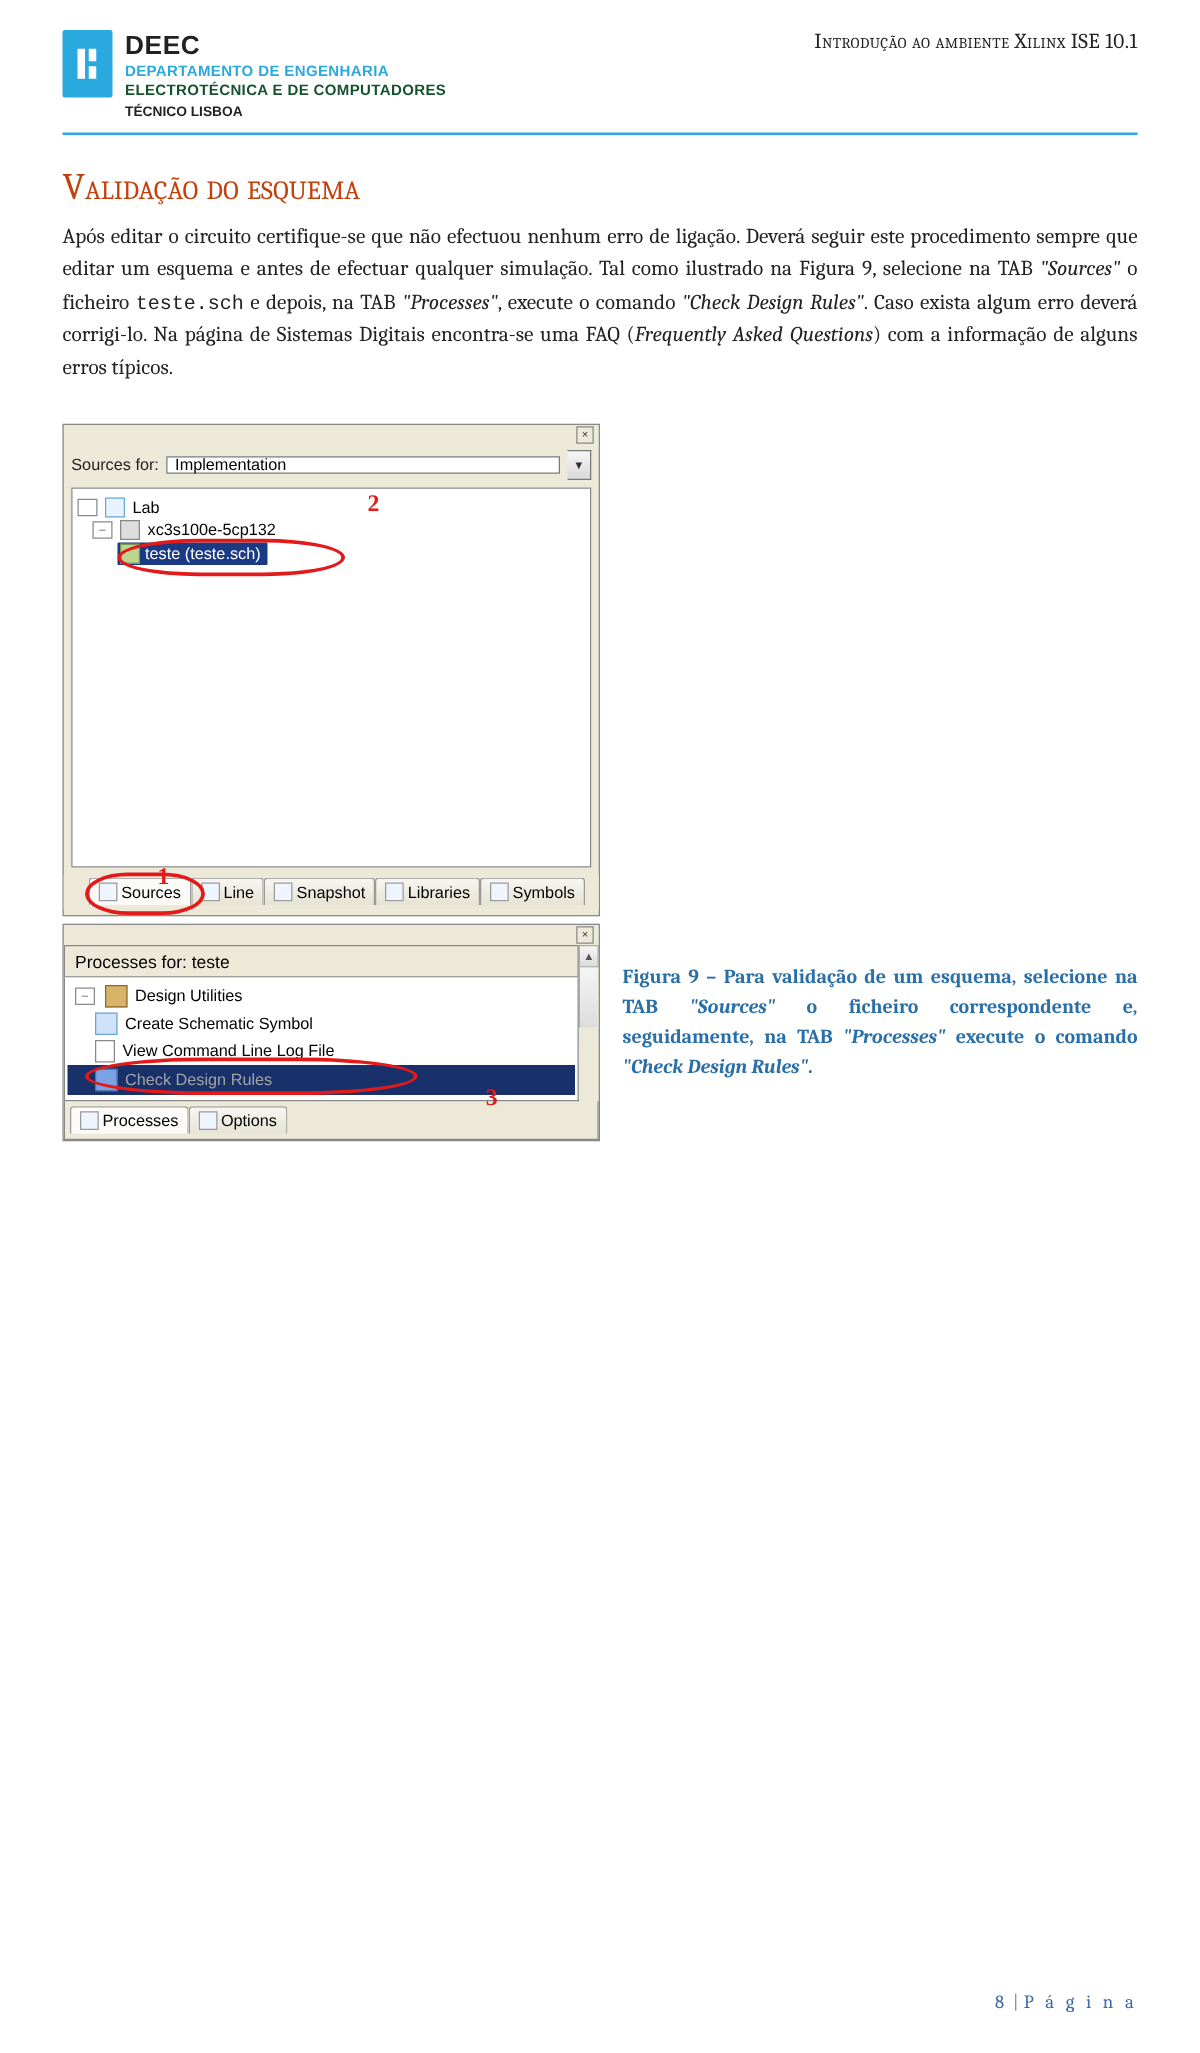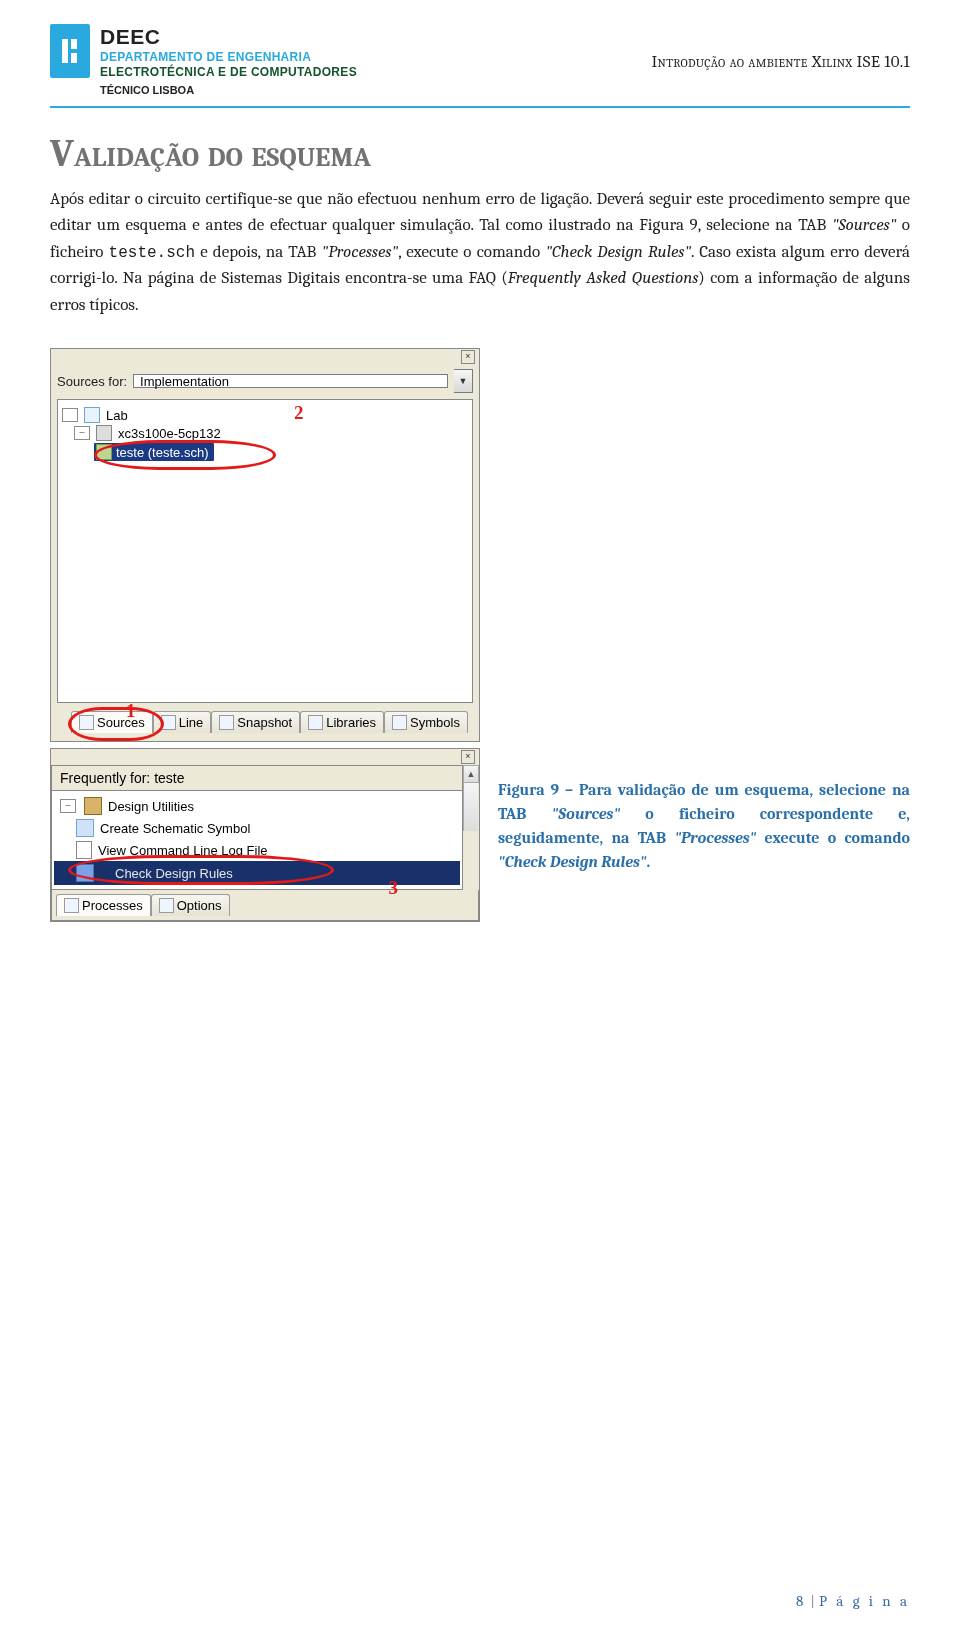--- a/index.html
+++ b/index.html
@@ -1,28 +1,28 @@
 <!DOCTYPE html>
 <html><head>
 <meta charset="utf-8">
 <style>
 html,body{margin:0;padding:0;background:#fff;font-family:Cambria,Georgia,serif;color:#222}
 .page{width:960px;min-height:1642px;margin:0 auto;position:relative;box-sizing:border-box;padding:24px 50px 40px 50px}
-.header{display:flex;justify-content:space-between;align-items:center;border-bottom:2px solid #2aa9df;padding-bottom:8px;margin-bottom:24px}
+.header{display:flex;justify-content:space-between;align-items:flex-start;border-bottom:2px solid #2aa9df;padding-bottom:8px;margin-bottom:24px}
 .logo-block{display:flex;align-items:flex-start;gap:10px}
 .ist-logo{width:40px;height:54px;background:#2aa9df;border-radius:2px;display:flex;align-items:center;justify-content:center;color:#fff;font-weight:bold;font-size:22px;font-family:Arial,sans-serif}
 .dept-block{line-height:1.25}
 .dept-title{font-family:Arial,sans-serif;font-weight:bold;font-size:21px;letter-spacing:.5px;color:#222}
 .dept-sub{font-family:Arial,sans-serif;font-size:12px;color:#2aa9df;font-weight:bold;letter-spacing:.3px}
 .dept-sub2{font-family:Arial,sans-serif;font-size:12px;color:#14532d;font-weight:bold;letter-spacing:.3px}
 .dept-foot{font-family:Liberation Sans, sans-serif;font-size:11px;font-weight:bold;color:#222;margin-top:4px}
 .header-right{text-align:right;font-family:Cambria,Georgia,serif}
 .hr-title{font-variant:small-caps;font-weight:bold;font-size:27px;color:#222;letter-spacing:.5px}
 .hr-sub{font-variant:small-caps;font-size:17px;color:#222;letter-spacing:.3px}
-.section-title{font-family:Cambria,Georgia,serif;font-variant:small-caps;font-size:38px;color:#737373;margin:20px 0 10px 0;font-weight:700}
+.section-title{font-family:Cambria,Georgia,serif;font-variant:small-caps;font-size:30px;color:#c2410c;margin:20px 0 10px 0;font-weight:400}
 .body-text{font-size:17px;line-height:1.55;color:#222;text-align:justify;margin-bottom:24px}
 .italic{font-style:italic}
 .mono{font-family:"Courier New",monospace;font-size:16px}
 .figure-row{display:flex;align-items:flex-end;gap:18px;margin-top:30px}
 .figure-area{position:relative;width:430px}
 
 .pane{background:#ece9d8;border:1px solid #888;font-family:Tahoma,Arial,sans-serif;font-size:13px;color:#000}
 .pane-top{width:428px;height:auto;padding-bottom:4px}
 .pane-close{height:12px;display:flex;justify-content:flex-end;align-items:center;padding:2px 4px}
 .close-x{width:12px;height:12px;background:#ece9d8;border:1px solid #888;font-size:9px;line-height:10px;text-align:center;color:#333}
@@ -54,21 +54,21 @@
 
 .pane-bottom{margin-top:6px;width:428px}
 .proc-head{background:#ece9d8;border:1px solid #888;border-top:1px solid #888;padding:4px 8px;font-size:14px}
 .proc-body{background:#fff;border:1px solid #888;border-top:none;padding:4px 2px;box-sizing:border-box}
 .proc-row{display:flex;align-items:center;gap:6px;padding:2px 2px 2px 22px;font-size:13px}
 .proc-row.root{padding-left:6px}
 .tool-icon{width:16px;height:16px;display:inline-block;background:#d9b36a;border:1px solid #8a6a2a}
 .arrow-icon{width:16px;height:16px;display:inline-block;background:#cfe2f9;border:1px solid #6da6d6}
 .file-icon{width:14px;height:16px;display:inline-block;background:#fff;border:1px solid #888}
 .pad-icon{width:16px;height:16px;display:inline-block;background:#d9d9f5;border:1px solid #7878b2}
-.check-row{background:#18316b;color:#e5e5e5;padding:3px 2px 3px 22px;display:flex;align-items:center;gap:21px}
+.check-row{background:#18316b;color:#a3a3a3;padding:3px 2px 3px 22px;display:flex;align-items:center;gap:6px}
 .check-row .pad-icon{background:#7ba2e6;border-color:#4d73b0}
 .check-oval{position:absolute;left:16px;top:64px;width:260px;height:24px;border:3px solid #e41a1a;border-radius:50%/70%}
 .proc-wrap{position:relative}
 .proc-tabs{display:flex;border:1px solid #888;border-top:none;background:#ece9d8;padding:4px 4px}
 .scrollbtn{width:14px;height:48px;background:linear-gradient(#f5f5f5,#dcdcdc);border-left:1px solid #aaa;display:flex;align-items:center;justify-content:center;font-size:9px;color:#555}
 .right-caption{font-family:Cambria,Georgia,serif;font-size:16px;font-weight:bold;color:#2a6fa8;line-height:1.5;text-align:justify;width:430px;margin-bottom:48px}
 .footer{position:absolute;bottom:32px;right:50px;font-size:15px;color:#3a6aa8;letter-spacing:3px;font-family:Cambria,Georgia,serif}
 .footer .pipe{color:#888;margin:0 4px;letter-spacing:0}
 .flex-scroll{display:flex}
 .tree-area{flex:1}
@@ -162,21 +162,21 @@
           </div>
         </div>
       </div>
 
       <div class="pane pane-bottom">
         <div class="pane-close">
           <div class="close-x">×</div>
         </div>
         <div class="flex-scroll">
           <div class="tree-area">
-            <div class="proc-head">Frequently for:  teste</div>
+            <div class="proc-head">Processes for:  teste</div>
             <div class="proc-body proc-wrap">
               <div class="proc-row root">
                 <span class="box-icon">–</span>
                 <span class="tool-icon"></span>
                 <span>Design Utilities</span>
               </div>
               <div class="proc-row">
                 <span class="arrow-icon"></span>
                 <span>Create Schematic Symbol</span>
               </div>

